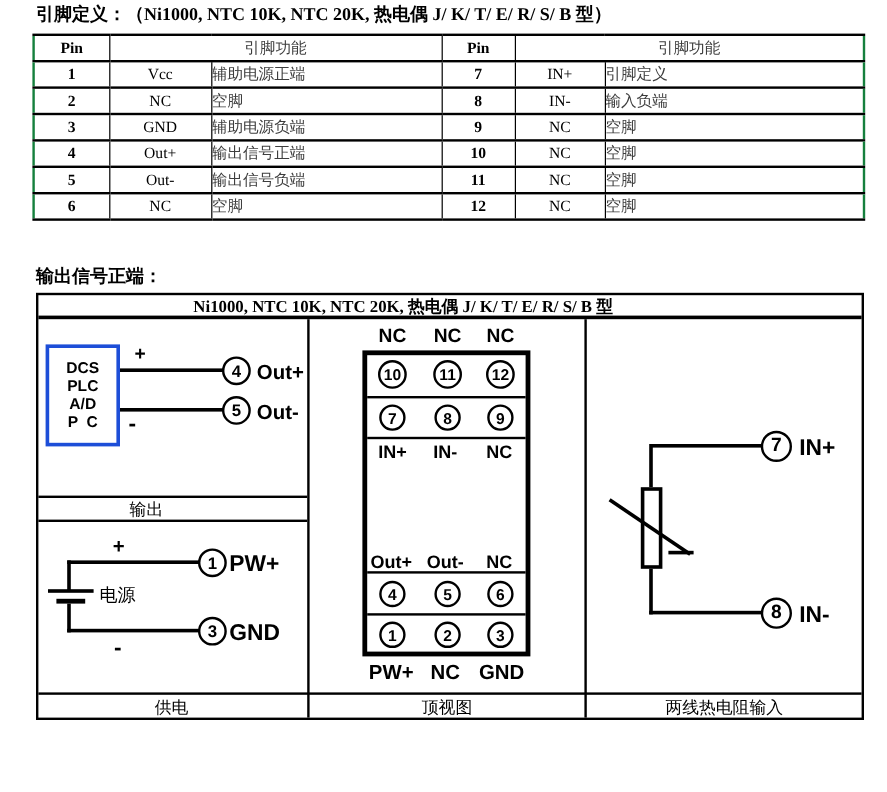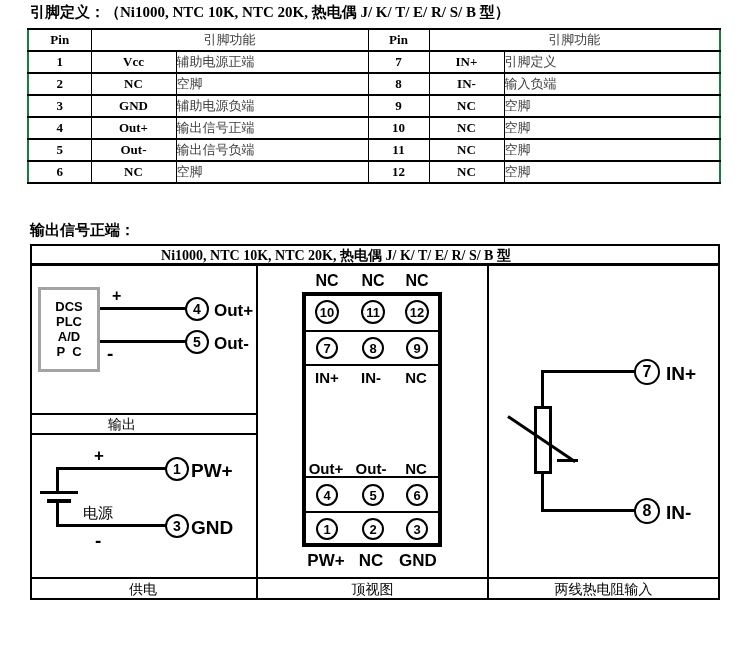--- a/index.html
+++ b/index.html
@@ -17,37 +17,37 @@
     border-collapse:collapse; table-layout:fixed;
     font-size:13px; text-align:center; border:2px solid #15803d;
   }
   table.pintable th, table.pintable td {
     border:1px solid #000; border-top-width:2px; border-bottom-width:2px;
     height:20px; padding:0; overflow:hidden; white-space:nowrap;
   }
   th.hpin { font-weight:bold; }
   th.hfunc { font-weight:normal; color:#3d3d3d; }
   td.num { font-weight:bold; }
-  td.name { font-weight:bold; }
+  td.name { font-weight:normal; }
   td.desc { text-align:left; padding-left:8px; color:#3d3d3d; }
 
   
   .frame { position:absolute; left:30px; top:244px; width:690px; height:356px;
            border:2px solid #000; box-sizing:border-box; background:#fff; }
   .dg-title { position:absolute; left:30px; top:247px; width:612px; text-align:center;
               font-size:14px; font-weight:bold; }
   .cap { position:absolute; top:581px; text-align:center; font-size:14px; }
   .circ { position:absolute; border:2px solid #000; border-radius:50%; background:#fff;
           display:flex; align-items:center; justify-content:center;
           font-family:"Liberation Sans", sans-serif; font-weight:bold; box-sizing:border-box; }
   .slbl { position:absolute; font-family:"Liberation Sans", sans-serif; font-weight:bold;
           white-space:nowrap; line-height:1; }
   .clbl { transform:translateX(-50%); }
   .devbox { position:absolute; left:38px; top:287px; width:62px; height:85px;
-            border:3px solid #a3a3a3; box-sizing:border-box; text-align:center; padding-top:9px; }
+            border:3px solid #1d4ed8; box-sizing:border-box; text-align:center; padding-top:9px; }
   .devline { display:block; font-family:"Liberation Sans", sans-serif; font-weight:bold;
              font-size:13px; line-height:15px; white-space:pre; }
   .modbox { position:absolute; left:302px; top:292px; width:140px; height:255px;
             border:4px solid #000; box-sizing:border-box; }
   .thermrect { position:absolute; left:534px; top:406px; width:18px; height:68px;
                border:3px solid #000; box-sizing:border-box; background:#fff; }
   .diagline { position:absolute; left:508px; top:415px; width:81px; height:3px; background:#000;
               transform:rotate(34deg); transform-origin:0 50%; }
   .serif-lbl { position:absolute; font-size:15px; white-space:nowrap; }
 </style>
@@ -157,21 +157,21 @@
   <div class="abs" style="left:32px; top:416px; width:180px; text-align:center; font-size:14px;">输出</div>
   <div class="line" style="left:32px; top:433px; width:224px; height:2px;"></div>
 
   <span class="slbl" style="left:94px; top:447px; font-size:17px;">+</span>
   <div class="line" style="left:56px; top:467px; width:111px; height:3px;"></div>
   <div class="circ" style="left:165px; top:457px; width:24px; height:24px; font-size:14px;">1</div>
   <span class="slbl" style="left:191px; top:461px; font-size:19px;">PW+</span>
   <div class="line" style="left:56px; top:467px; width:3px; height:26px;"></div>
   <div class="line" style="left:40px; top:491px; width:38px; height:3px;"></div>
   <div class="line" style="left:47px; top:499px; width:24px; height:4px;"></div>
-  <span class="serif-lbl" style="left:83px; top:487px;margin-top:17px;">电源</span>
+  <span class="serif-lbl" style="left:83px; top:487px;">电源</span>
   <div class="line" style="left:56px; top:503px; width:3px; height:24px;"></div>
   <div class="line" style="left:56px; top:524px; width:111px; height:3px;"></div>
   <div class="circ" style="left:165px; top:514px; width:24px; height:24px; font-size:14px;">3</div>
   <span class="slbl" style="left:191px; top:518px; font-size:19px;">GND</span>
   <span class="slbl" style="left:95px; top:531px; font-size:19px;">-</span>
 
   <span class="slbl clbl" style="left:327px; top:273px; font-size:16px;">NC</span>
   <span class="slbl clbl" style="left:373px; top:273px; font-size:16px;">NC</span>
   <span class="slbl clbl" style="left:417px; top:273px; font-size:16px;">NC</span>
 

